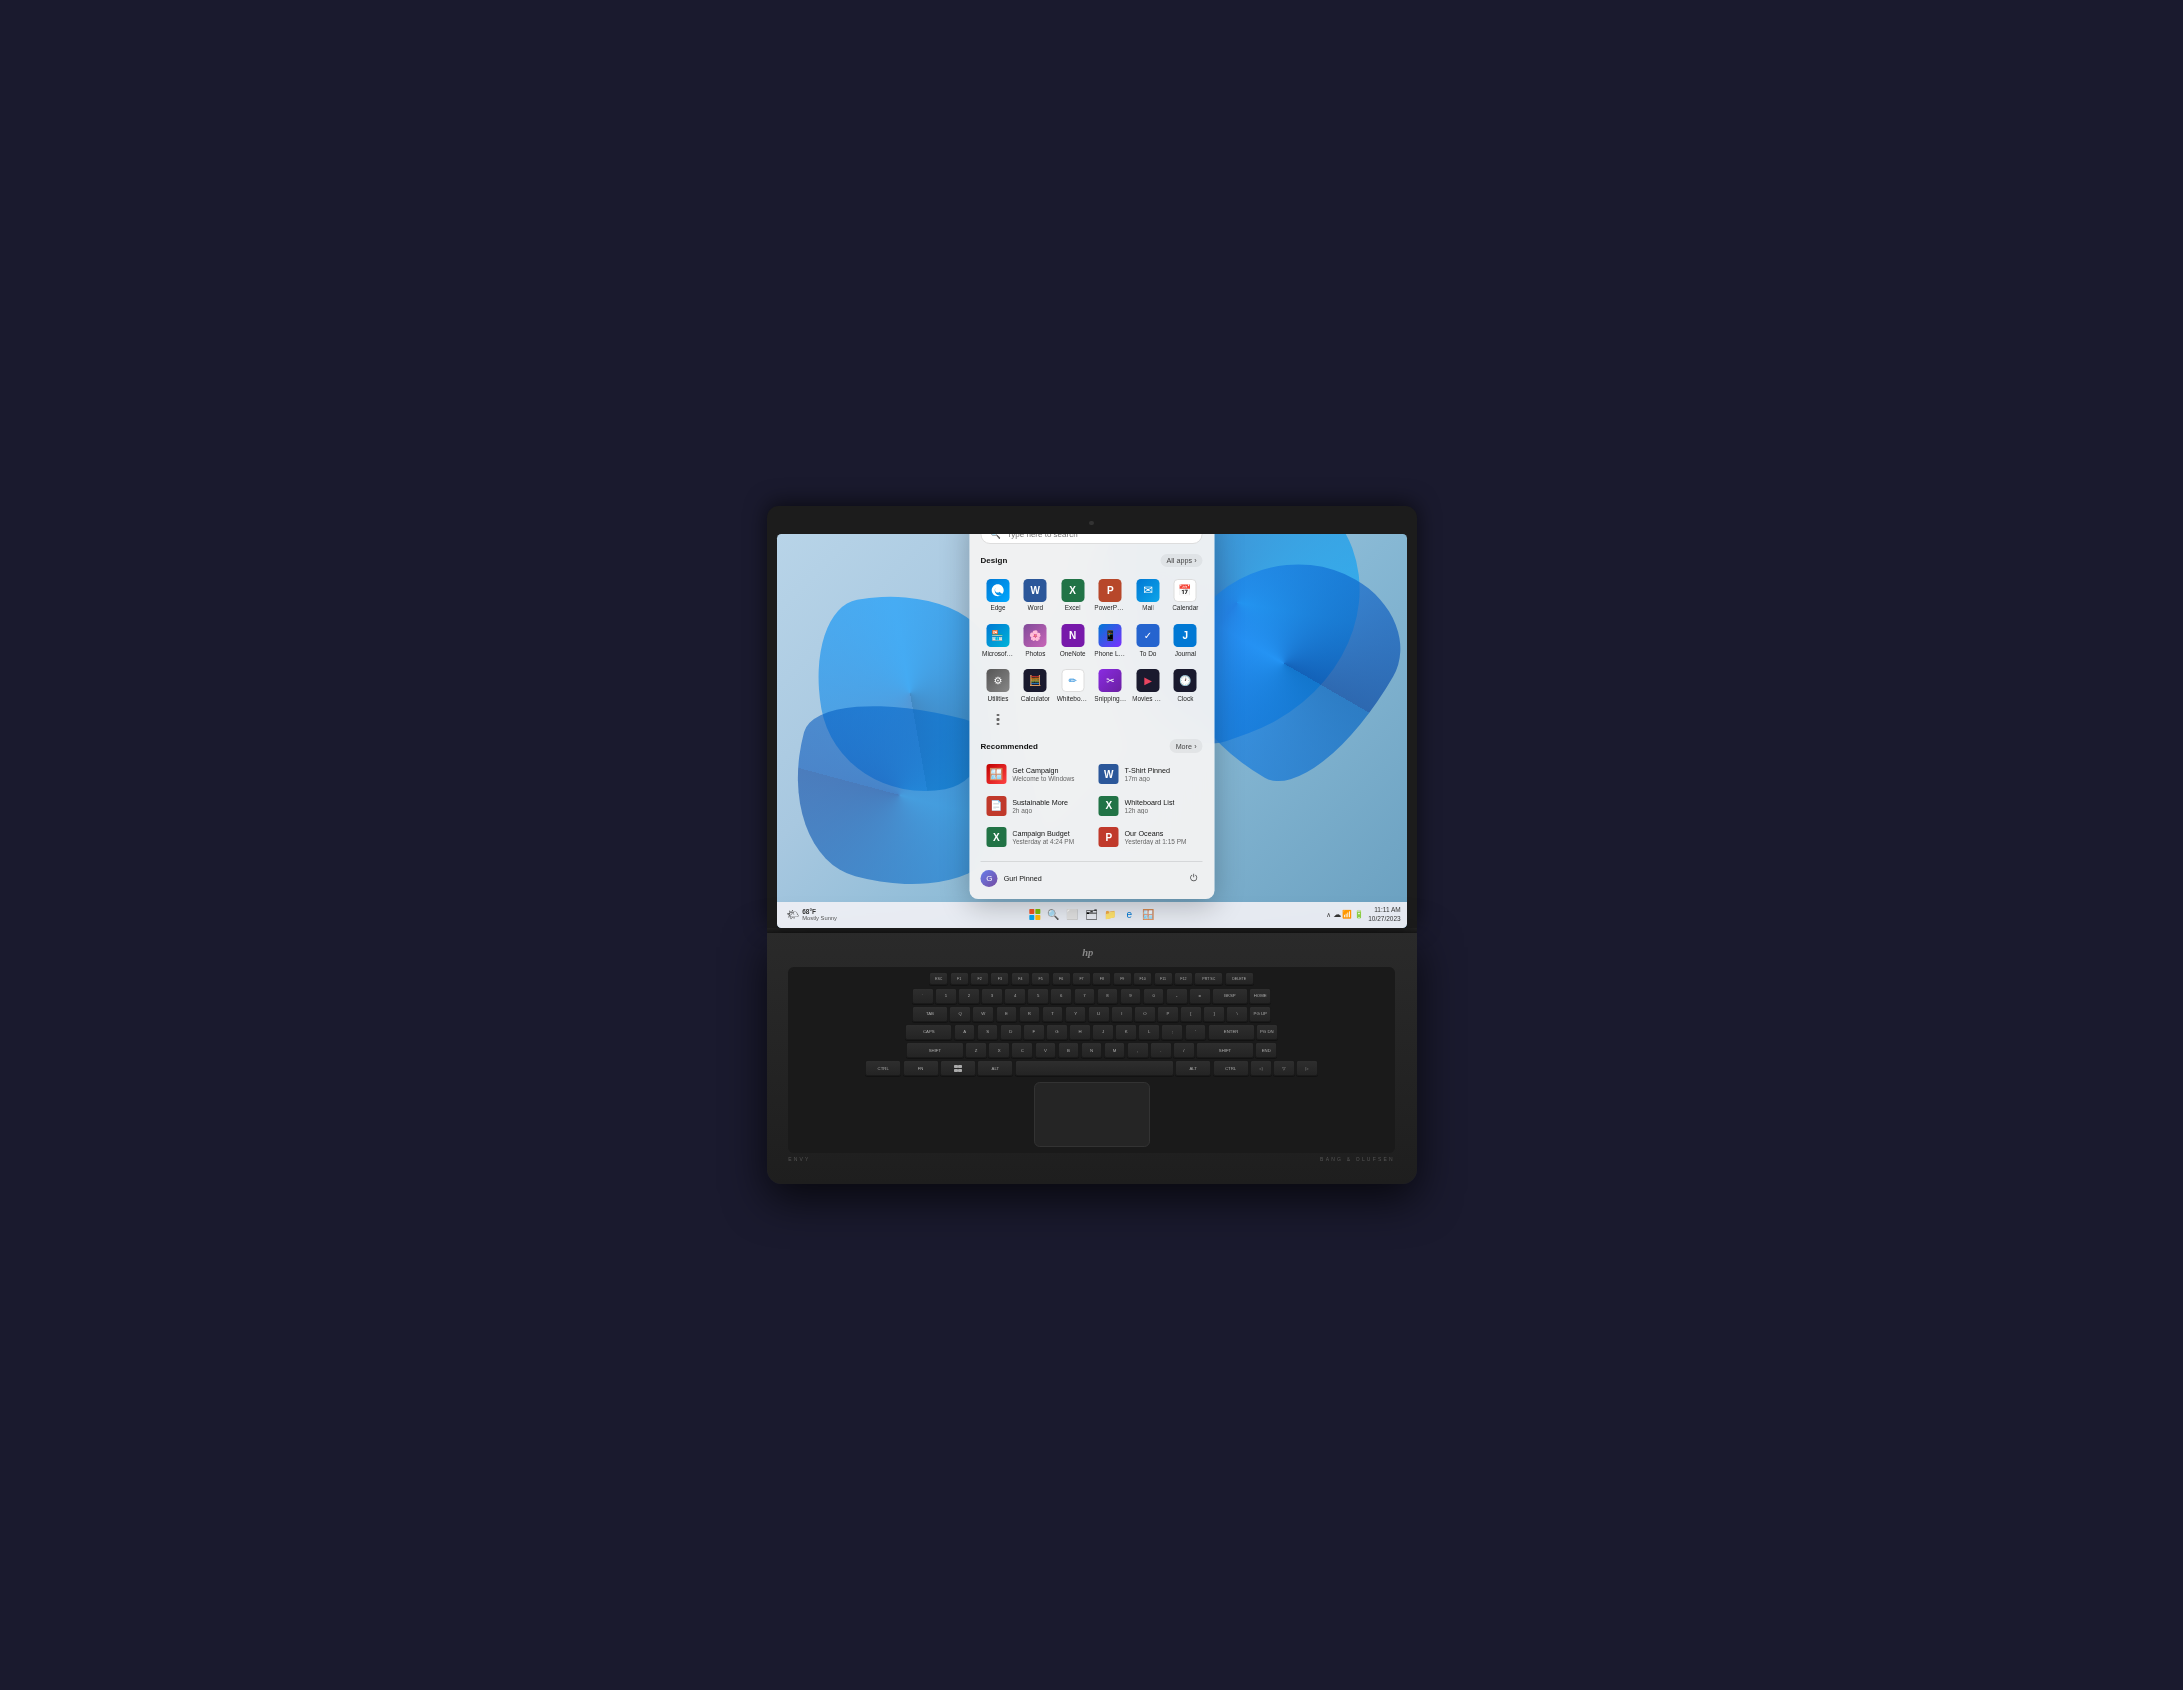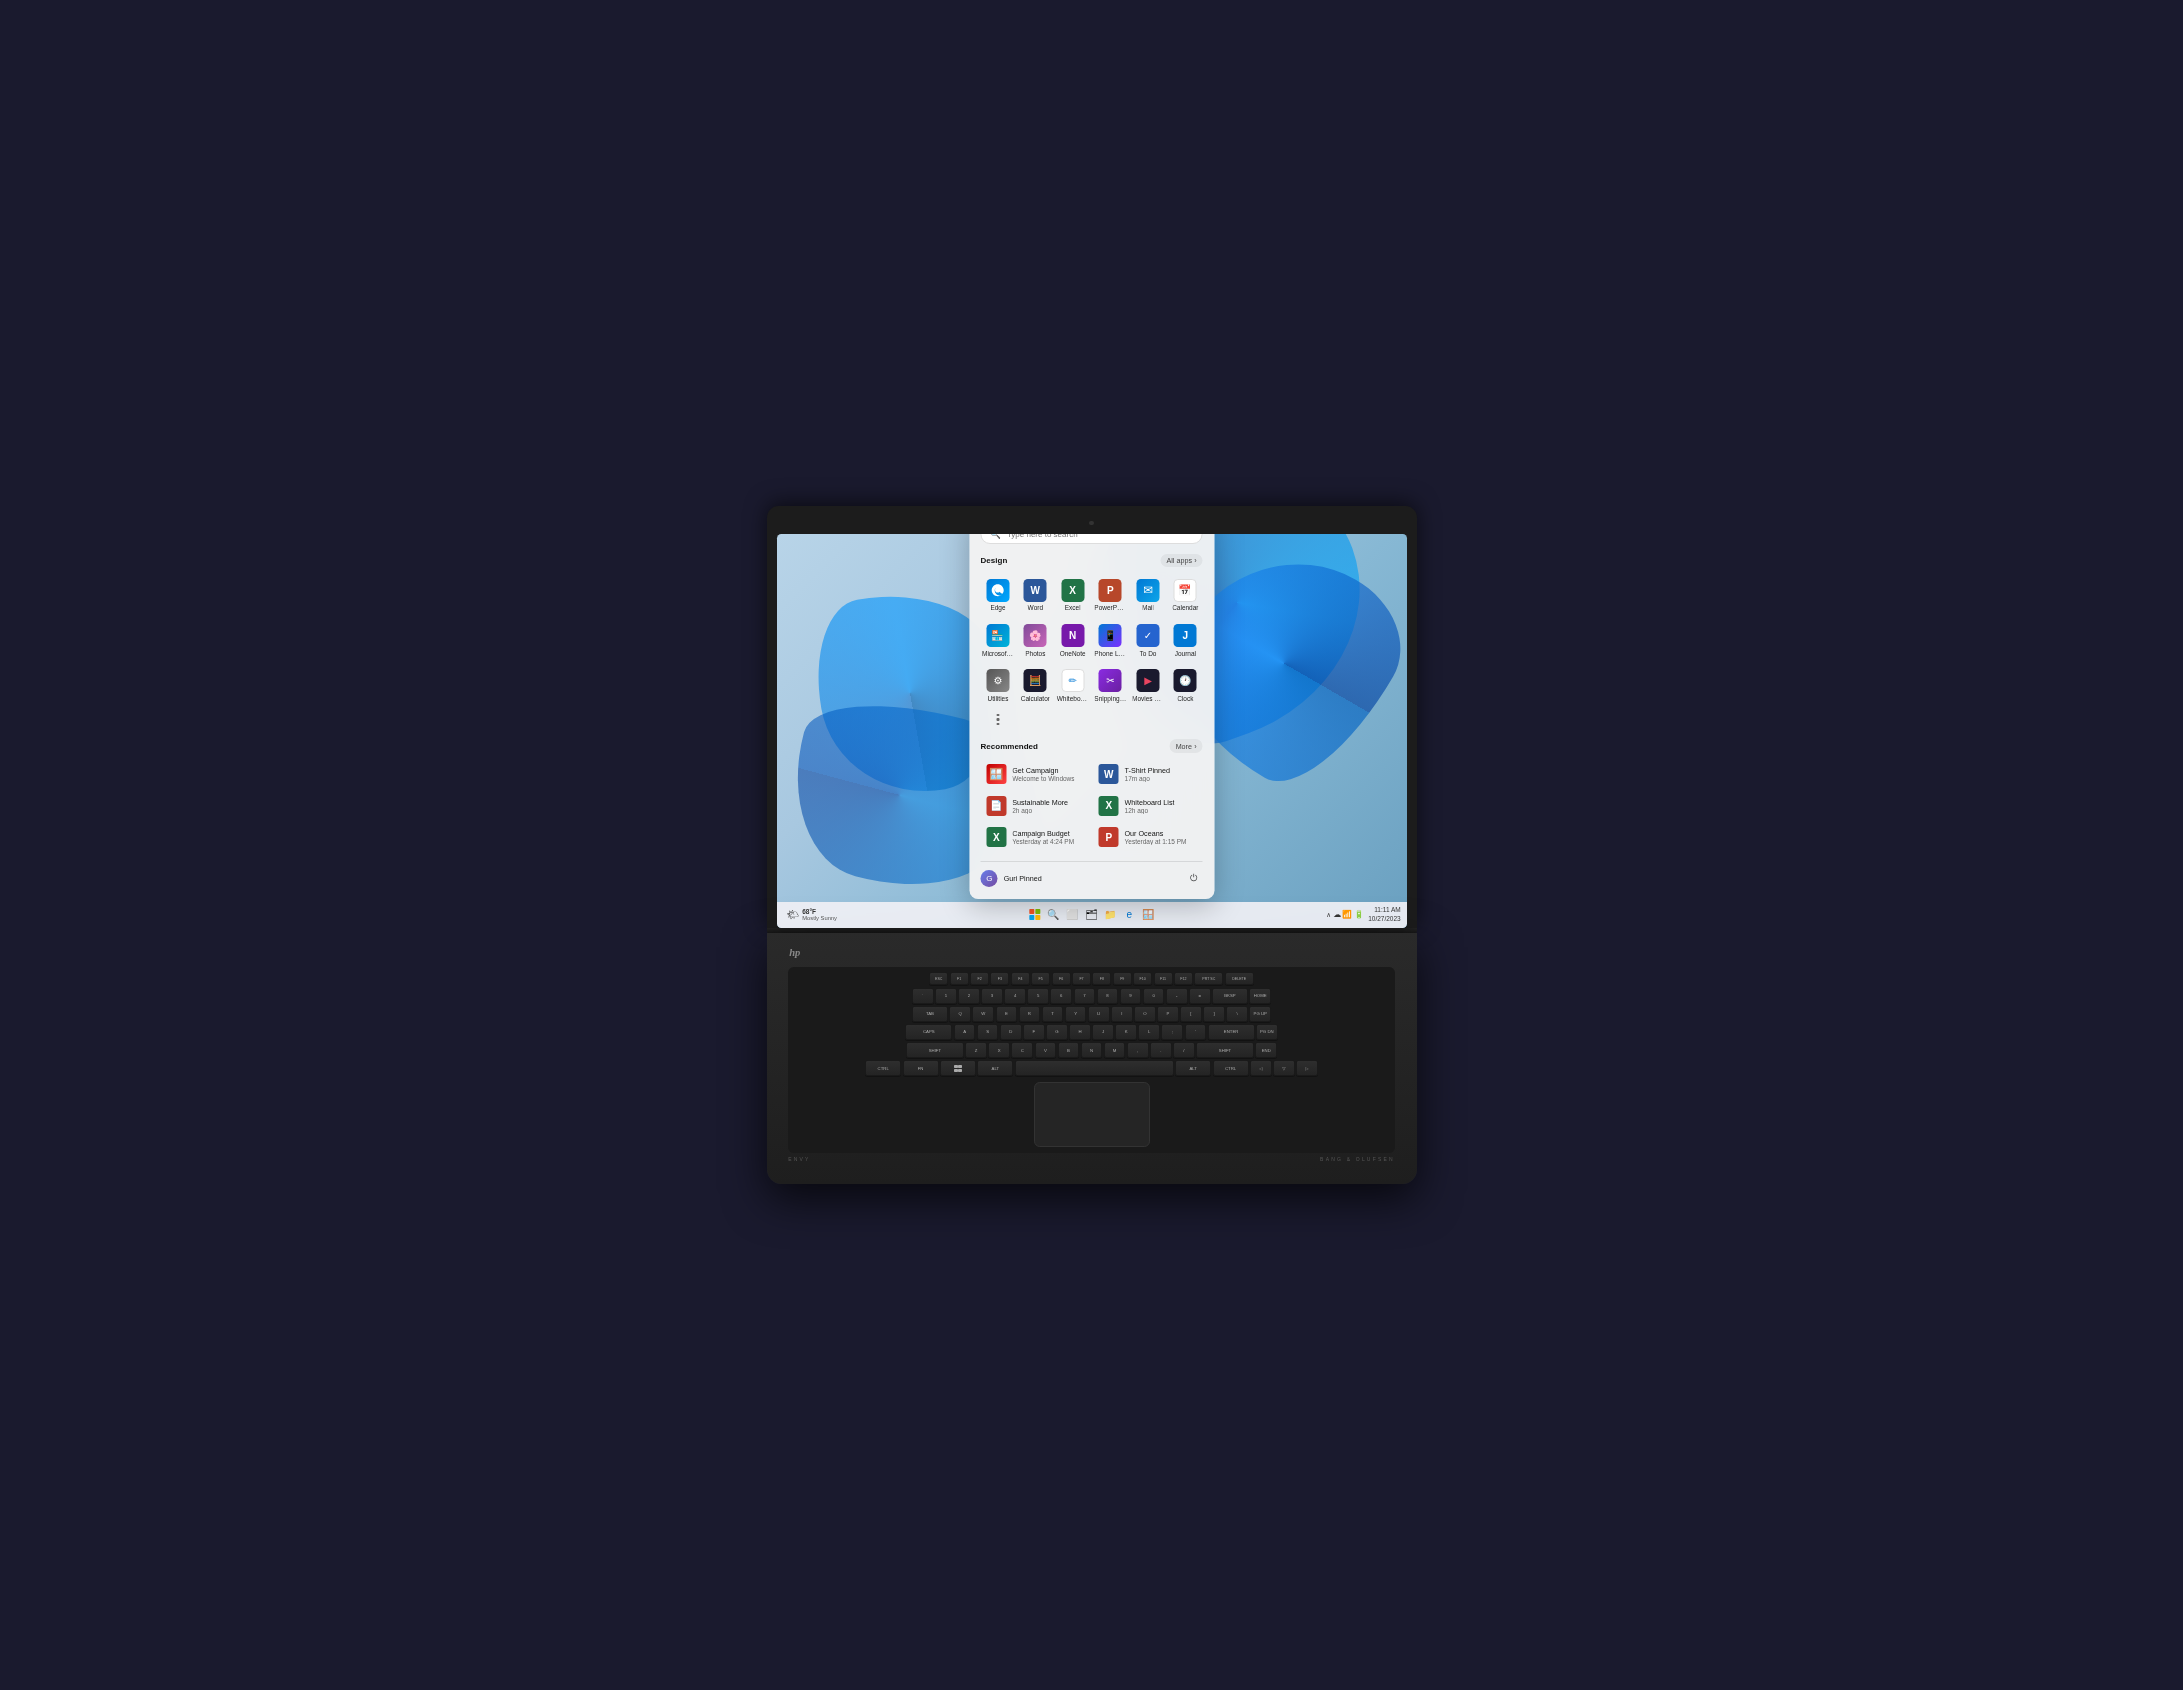--- a/index.html
+++ b/index.html
@@ -410,20 +410,21 @@
     }
 
     .keyboard-area {
       background: #1a1a1a;
       border-radius: 5.8px;
       padding: 5.8px;
     }
 
     
     .hp-logo {
+      text-align: center;
       margin-bottom: 4.3px;
       color: #666;
       font-size: 13px;
       font-style: italic;
       font-weight: bold;
     }
 
     
     .keyboard {
       display: flex;

